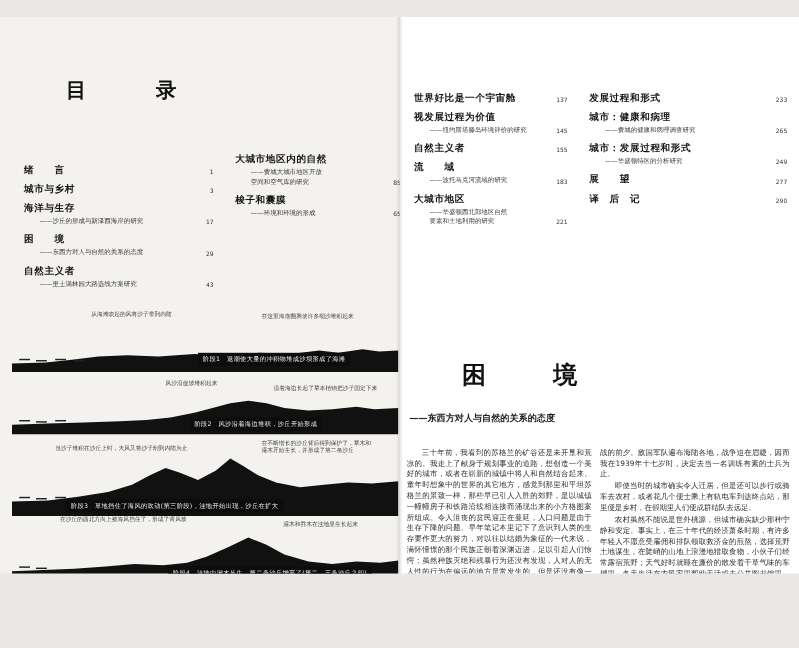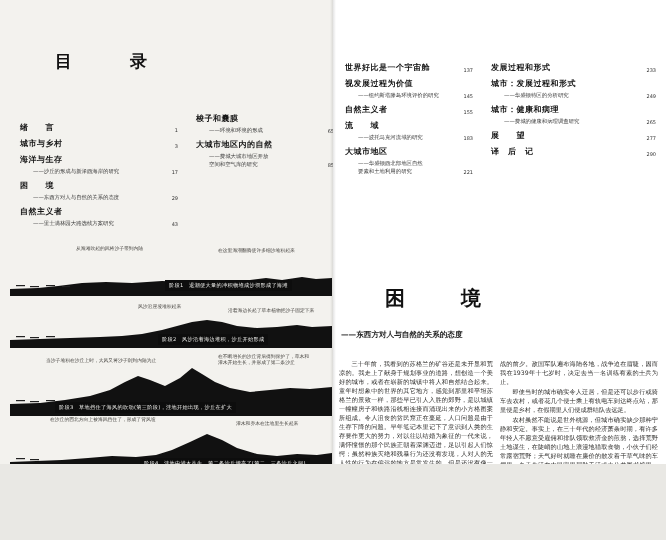--- a/index.html
+++ b/index.html
@@ -1,17 +1,17 @@
 <!DOCTYPE html>
 <html><head>
 <meta charset="utf-8">
 <style>
   html,body{margin:0;padding:0;background:#e9e8e4;}
   #canvas{position:relative;width:666px;height:464px;overflow:hidden;
-          font-family:"DejaVu Sans","Liberation Sans",sans-serif;color:#1c1c1c;}
+          font-family:"DejaVu Sans","Liberation Sans",sans-serif;color:#1c1c1c;margin-top:14px;}
   .page{position:absolute;top:0;height:540px;}
   #page-left{left:0;width:333px;background:#f3f2ee;}
   #page-right{left:333px;width:333px;background:#ffffff;}
   #gutter{position:absolute;left:330px;top:0;width:6px;height:540px;
           background:linear-gradient(90deg,rgba(0,0,0,0) 0%,rgba(0,0,0,.10) 50%,rgba(0,0,0,0) 100%);}
 
   
   .toc-main-title{position:absolute;font-size:17px;font-weight:bold;letter-spacing:26px;color:#111;}
   .toc-col{position:absolute;}
   .toc-entry{margin-bottom:5px;}
@@ -82,35 +82,35 @@
         <div class="s-row">
             <span class="t-sub">——里士满林园大路选线方案研究</span>
             <span class="t-page">43</span>
           </div>
       </div>
     </div>
 
     <div class="toc-col" style="left:196px;top:113px;width:138px;">
       <div class="toc-entry">
         <div class="t-row">
-            <span class="t-title">梭子和囊膜</span>
-          </div>
-        <div class="s-row">
-            <span class="t-sub">——环境和环境的形成</span>
-            <span class="t-page">65</span>
-          </div>
-      </div>
-      <div class="toc-entry">
-        <div class="t-row">
             <span class="t-title">大城市地区内的自然</span>
           </div>
         <div class="s-row">
             <span class="t-sub">——费城大城市地区开放
 空间和空气库的研究</span>
             <span class="t-page">85</span>
+          </div>
+      </div>
+      <div class="toc-entry">
+        <div class="t-row">
+            <span class="t-title">梭子和囊膜</span>
+          </div>
+        <div class="s-row">
+            <span class="t-sub">——环境和环境的形成</span>
+            <span class="t-page">65</span>
           </div>
       </div>
     </div>
 
     <div class="panel" style="top:250px;height:46px;">
       <svg viewBox="0 0 322 46" preserveAspectRatio="none">
         <path fill="#111" d="M0,39 L28,38 L48,36 L72,33 L96,32 L122,33 L152,31 L178,32 L206,30 L232,31 L256,28 L272,30 L292,27 L306,29 L322,28 L322,46 L0,46 Z"></path>
         <rect x="6" y="35" width="9" height="1.2" fill="#222"></rect>
           <rect x="20" y="36" width="9" height="1.2" fill="#222"></rect>
           <rect x="36" y="35" width="9" height="1.2" fill="#222"></rect>
@@ -217,34 +217,34 @@
 
     <div class="toc-col" style="left:158px;top:62px;width:165px;">
       <div class="toc-entry">
         <div class="t-row">
             <span class="t-title">发展过程和形式</span>
             <span class="t-page">233</span>
           </div>
       </div>
       <div class="toc-entry">
         <div class="t-row">
+            <span class="t-title">城市：健康和病理</span>
+          </div>
+        <div class="s-row">
+            <span class="t-sub">——费城的健康和病理调查研究</span>
+            <span class="t-page">265</span>
+          </div>
+      </div>
+      <div class="toc-entry">
+        <div class="t-row">
             <span class="t-title">城市：发展过程和形式</span>
           </div>
         <div class="s-row">
             <span class="t-sub">——华盛顿特区的分析研究</span>
             <span class="t-page">249</span>
-          </div>
-      </div>
-      <div class="toc-entry">
-        <div class="t-row">
-            <span class="t-title">城市：健康和病理</span>
-          </div>
-        <div class="s-row">
-            <span class="t-sub">——费城的健康和病理调查研究</span>
-            <span class="t-page">265</span>
           </div>
       </div>
       <div class="toc-entry">
         <div class="t-row">
             <span class="t-title">展　　望</span>
             <span class="t-page">277</span>
           </div>
       </div>
       <div class="toc-entry">
         <div class="t-row">

